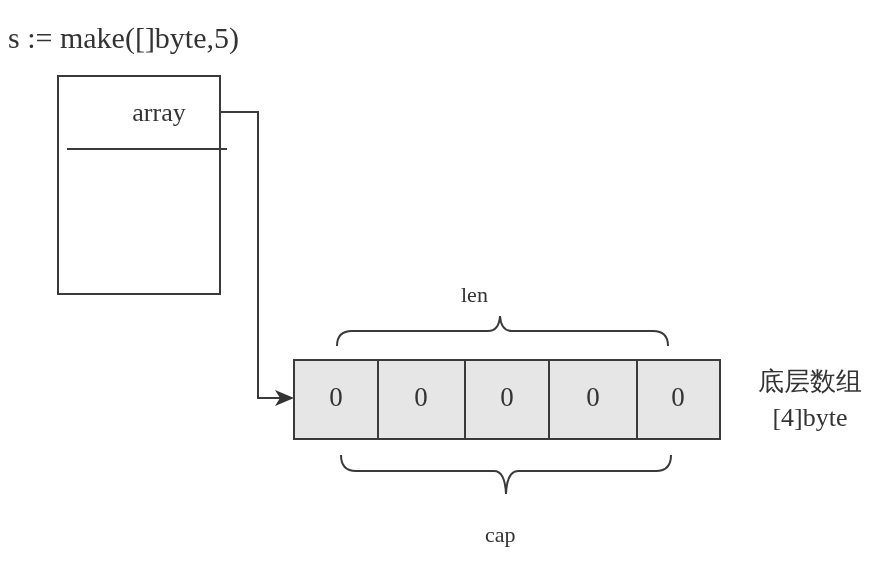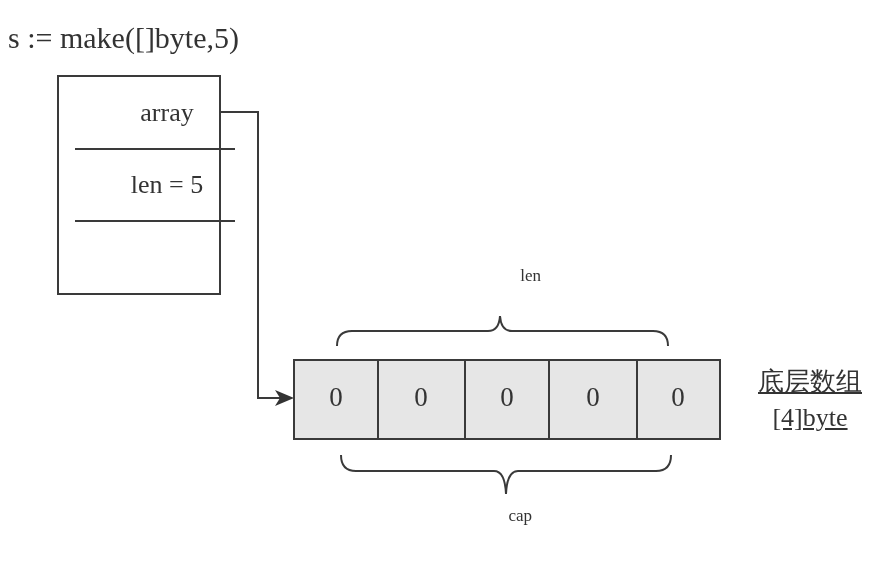--- a/index.html
+++ b/index.html
@@ -2,40 +2,39 @@
 <html><head>
   <meta charset="utf-8">
   <style>
     html, body { margin: 0; padding: 0; background: #ffffff; }
     body { width: 888px; height: 566px; position: relative; overflow: hidden;
            font-family: "Liberation Serif", "DejaVu Serif", serif; color: #333333; }
     .abs { position: absolute; }
     #code-label { left: 8px; top: 22px; font-size: 30px; line-height: 32px; white-space: nowrap; }
     .struct-box { left: 57px; top: 75px; width: 164px; height: 220px; box-sizing: border-box;
                   border: 2px solid #3a3a3a; background: #fff; }
-    .struct-row { position: absolute; left: 16px; width: 100%; box-sizing: border-box;
+    .struct-row { position: absolute; left: 8px; width: 100%; box-sizing: border-box;
                   display: flex; align-items: center; justify-content: center;
                   font-size: 26px; padding-left: 24px; }
     .struct-row.r0 { top: 0; height: 73px; border-bottom: 2px solid #3a3a3a; }
     .struct-row.r1 { top: 73px; height: 72px; border-bottom: 2px solid #3a3a3a; }
     .struct-row.r2 { top: 145px; height: 71px; }
     svg#wires { position: absolute; left: 0; top: 0; }
     .cell-label { position: absolute; font-size: 27px; text-align: center; width: 80px; }
-    .brace-label { position: absolute; font-size: 17px; text-align: right; width: 80px; }
+    .brace-label { position: absolute; font-size: 22px; text-align: left; width: 80px; margin-top: 16px; }
     #array-caption { left: 735px; top: 364px; width: 150px; text-align: center; font-size: 26px; line-height: 36px; }
-    #array-caption div { white-space: nowrap; text-decoration: underline; }
+    #array-caption div { white-space: nowrap; }
   </style>
 </head>
 <body>
 
 <div id="code-label" class="abs">s := make([]byte,5)</div>
 
 <div class="abs struct-box">
   <div class="struct-row r0">array</div>
-  <div class="struct-row r1">len = 5</div>
 </div>
 
 <svg id="wires" width="888" height="566" viewBox="0 0 888 566">
 
   <polyline points="221,112 258,112 258,398 280,398" fill="none" stroke="#3a3a3a" stroke-width="2"></polyline>
   <polygon points="294,398 275,390 280,398 275,406" fill="#333333"></polygon>
 
   <g>
     <rect x="294" y="360" width="84" height="79" fill="#e6e6e6" stroke="#3a3a3a" stroke-width="2"></rect>
     <rect x="378" y="360" width="87" height="79" fill="#e6e6e6" stroke="#3a3a3a" stroke-width="2"></rect>
@@ -49,18 +48,18 @@
   <path d="M341,455 Q341,471 356,471 L494,471 Q505,471 506,494 Q507,471 518,471 L656,471 Q671,471 671,455" fill="none" stroke="#3a3a3a" stroke-width="2"></path>
 </svg>
 
 <div class="cell-label" style="left:296px; top:382px;">0</div>
 <div class="cell-label" style="left:381px; top:382px;">0</div>
 <div class="cell-label" style="left:467px; top:382px;">0</div>
 <div class="cell-label" style="left:553px; top:382px;">0</div>
 <div class="cell-label" style="left:638px; top:382px;">0</div>
 
 <div class="brace-label" style="left:461px; top:266px;">len</div>
-<div class="brace-label" style="left:452px; top:506px;">cap</div>
+<div class="brace-label" style="left:485px; top:506px;">cap</div>
 
 <div id="array-caption" class="abs">
   <div>底层数组</div>
   <div>[4]byte</div>
 </div>
 
 </body></html>

